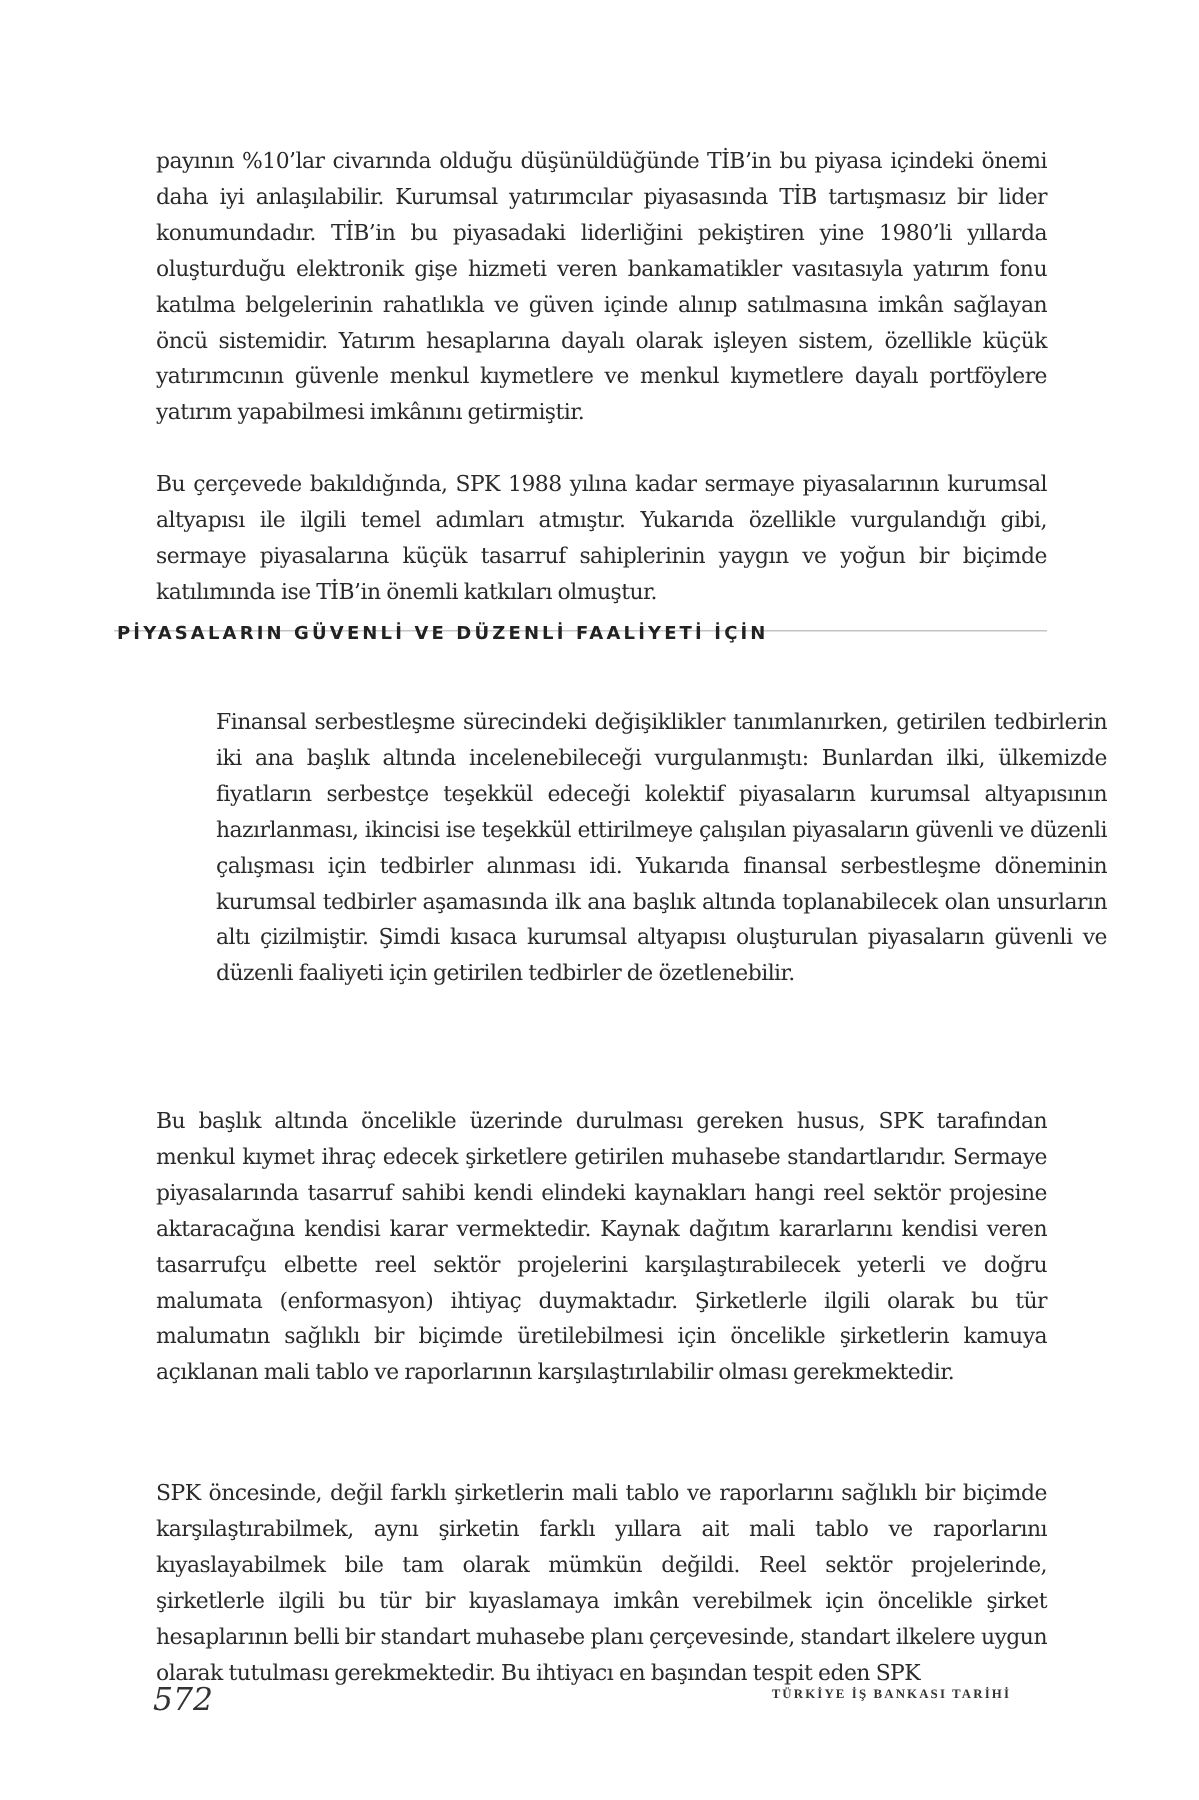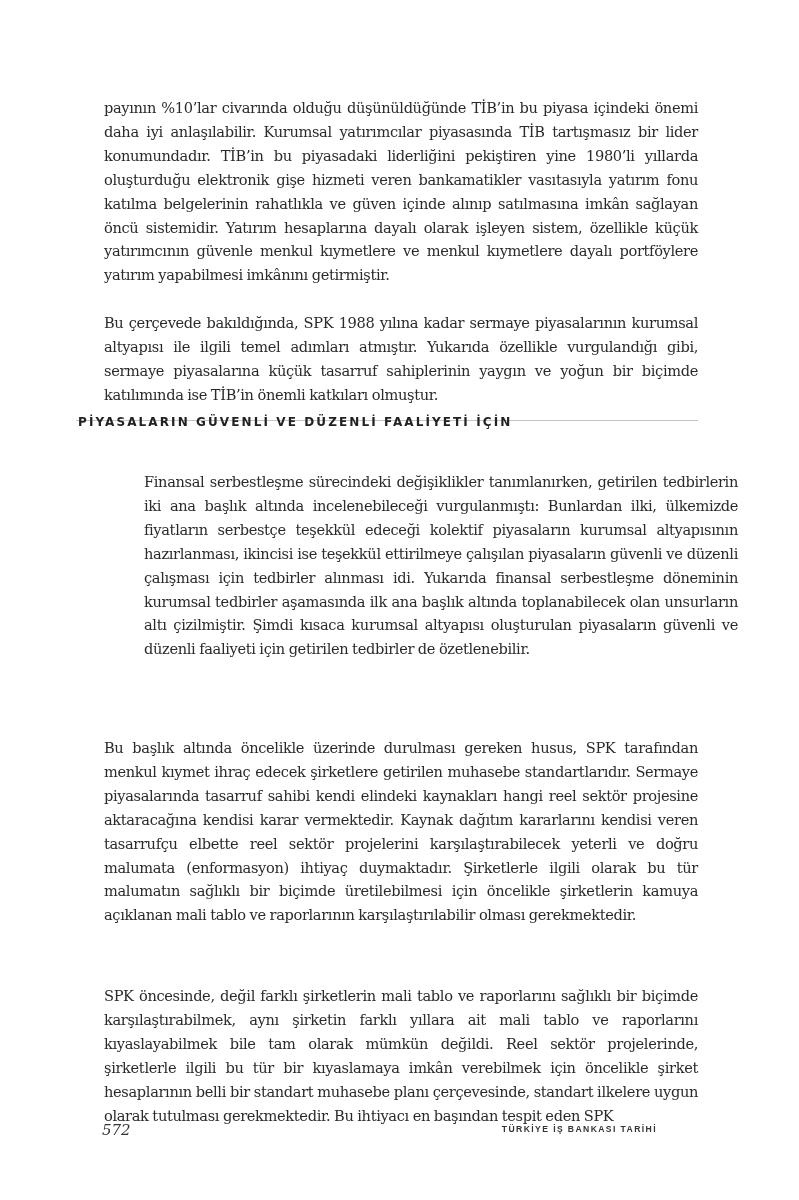--- a/index.html
+++ b/index.html
@@ -24,25 +24,25 @@
   .heading {
     position: absolute; left: 78px; top: 411px; width: 640px;
     font-family: "DejaVu Sans", "Liberation Sans", sans-serif;
     font-weight: bold; font-size: 12px; line-height: 22.5px;
     letter-spacing: 2.1px; color: #222; margin: 0;
   }
   .heading span { display: block; white-space: nowrap; }
   .folio {
     position: absolute; left: 102px; top: 1121px;
     font-family: "DejaVu Serif", "Liberation Serif", serif;
-    font-style: italic; font-size: 15px; color: #333;
+    font-style: italic; font-size: 21px; color: #333;
   }
   .running-title {
-    position: absolute; right: 112px; top: 1124px;
-    font-family: Liberation Sans, sans-serif;
+    position: absolute; right: 95px; top: 1124px;
+    font-family: Liberation Serif, serif;
     font-weight: bold; font-size: 8.6px; letter-spacing: 1.4px; color: #333;
   }
 </style>
 </head>
 <body>
 
 <div class="page">
   <p class="para p1">payının %10’lar civarında olduğu düşünüldüğünde TİB’in bu piyasa içindeki önemi daha iyi anlaşılabilir. Kurumsal yatırımcılar piyasasında TİB tartışmasız bir lider konumundadır. TİB’in bu piyasadaki liderliğini pekiştiren yine 1980’li yıllarda oluşturduğu elektronik gişe hizmeti veren bankamatikler vasıtasıyla yatırım fonu katılma belgelerinin rahatlıkla ve güven içinde alınıp satılmasına imkân sağlayan öncü sistemidir. Yatırım hesaplarına dayalı olarak işleyen sistem, özellikle küçük yatırımcının güvenle menkul kıymetlere ve menkul kıymetlere dayalı portföylere yatırım yapabilmesi imkânını getirmiştir.</p>
   <p class="para p2">Bu çerçevede bakıldığında, SPK 1988 yılına kadar sermaye piyasalarının kurumsal altyapısı ile ilgili temel adımları atmıştır. Yukarıda özellikle vurgulandığı gibi, sermaye piyasalarına küçük tasarruf sahiplerinin yaygın ve yoğun bir biçimde katılımında ise TİB’in önemli katkıları olmuştur.</p>
 

